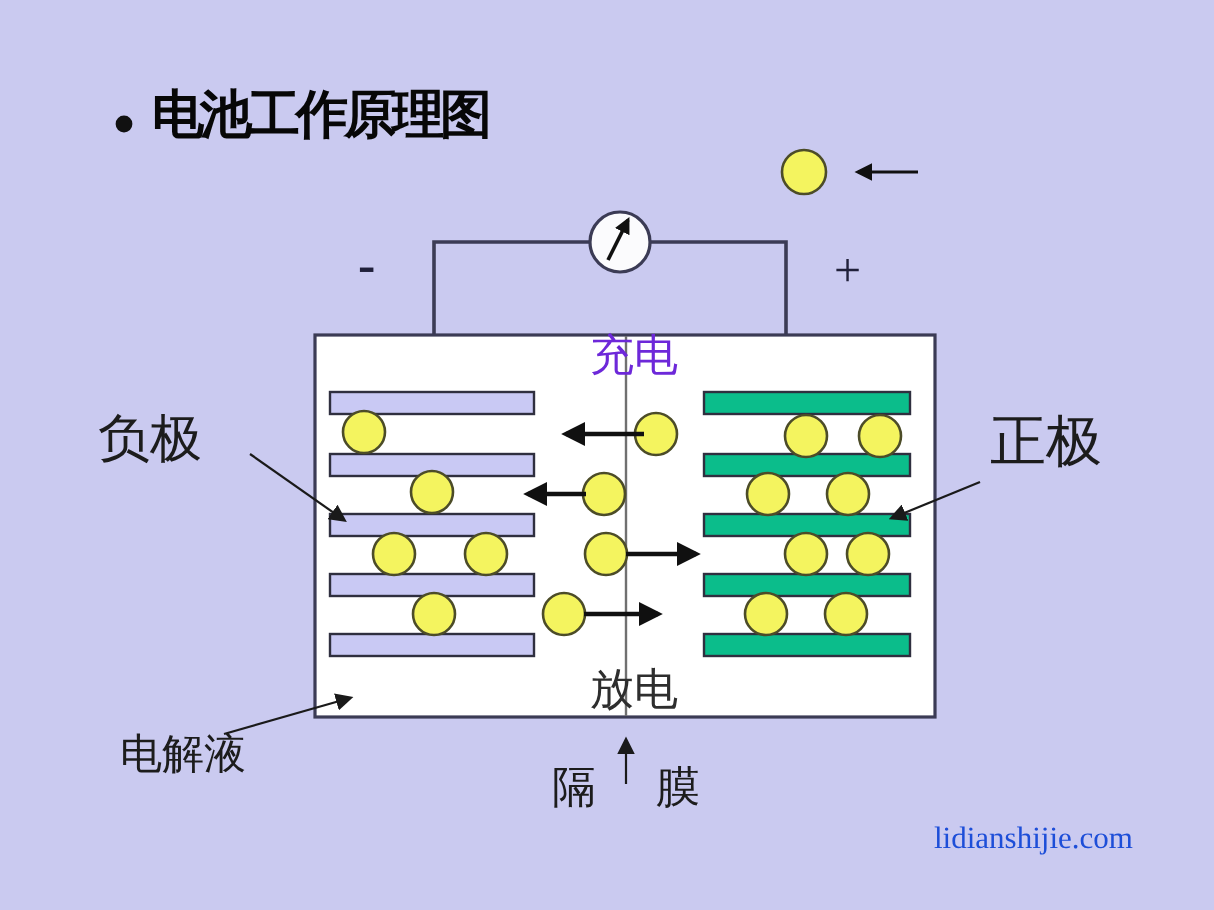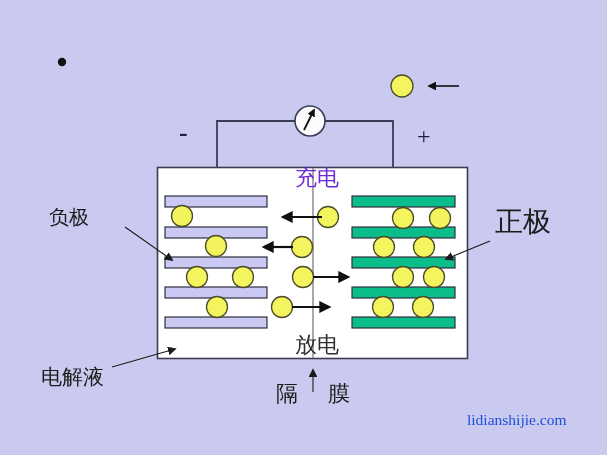--- a/index.html
+++ b/index.html
@@ -3,23 +3,23 @@
 <meta charset="utf-8">
 <style>
   html,body{margin:0;padding:0;background:#cacaf0;}
   .stage{position:relative;width:607px;height:455px;background:#cacaf0;
          font-family:"Liberation Serif",serif;overflow:hidden;}
   .stage svg{position:absolute;left:0;top:0;}
   .lbl{position:absolute;line-height:1;color:#1c1c1c;white-space:nowrap;}
   #title{left:76px;top:45px;font-size:26px;font-weight:bold;letter-spacing:-2px;color:#070707;}
   #charge{left:293px;top:167px;width:48px;text-align:center;font-size:22px;color:#6d28d9;}
   #discharge{left:293px;top:334px;width:48px;text-align:center;font-size:22px;color:#2e2e2e;}
-  #neg-label{left:49px;top:207px;font-size:20px;}
+  #neg-label{left:49px;top:207px;font-size:26px;}
   #pos-label{left:495px;top:208px;font-size:28px;}
-  #elec-label{left:41px;top:367px;font-size:21px;text-align:right;}
+  #elec-label{left:60px;top:367px;font-size:21px;text-align:right;}
   #sep-label-l{left:276px;top:383px;font-size:22px;}
   #sep-label-r{left:328px;top:383px;font-size:22px;}
   #legend-label{left:470px;top:76px;font-size:20px;}
   #minus{left:179px;top:120px;font-size:26px;font-weight:bold;color:#20203a;}
   #plus{left:417px;top:124px;font-size:24px;color:#20203a;}
   #watermark{left:467px;top:412px;font-size:15.5px;font-family:Liberation Serif, serif;color:#1d4ed8;}
 </style>
 </head>
 <body>
 
@@ -93,20 +93,21 @@
     <line x1="490" y1="241" x2="446" y2="259" stroke="#1a1a1a" stroke-width="1.1" marker-end="url(#ahs)"></line>
     <line x1="112" y1="367" x2="175" y2="349" stroke="#1a1a1a" stroke-width="1.1" marker-end="url(#ahs)"></line>
     <line x1="313" y1="392" x2="313" y2="370" stroke="#1a1a1a" stroke-width="1.1" marker-end="url(#ahs)"></line>
 
     <circle cx="402" cy="86" r="11" fill="#f4f45f" stroke="#4c4c28" stroke-width="1.3"></circle>
     <line x1="459" y1="86" x2="429" y2="86" stroke="#101010" stroke-width="1.6" marker-end="url(#ah)"></line>
 
     <circle cx="62" cy="62" r="4.2" fill="#111111"></circle>
   </svg>
 
+  <div class="lbl" id="title">电池工作原理图</div>
   <div class="lbl" id="minus">-</div>
   <div class="lbl" id="plus">+</div>
   <div class="lbl" id="charge">充电</div>
   <div class="lbl" id="discharge">放电</div>
   <div class="lbl" id="neg-label">负极</div>
   <div class="lbl" id="pos-label">正极</div>
   <div class="lbl" id="elec-label">电解液</div>
   <div class="lbl" id="sep-label-l">隔</div>
   <div class="lbl" id="sep-label-r">膜</div>
   <div class="lbl" id="watermark">lidianshijie.com</div>

